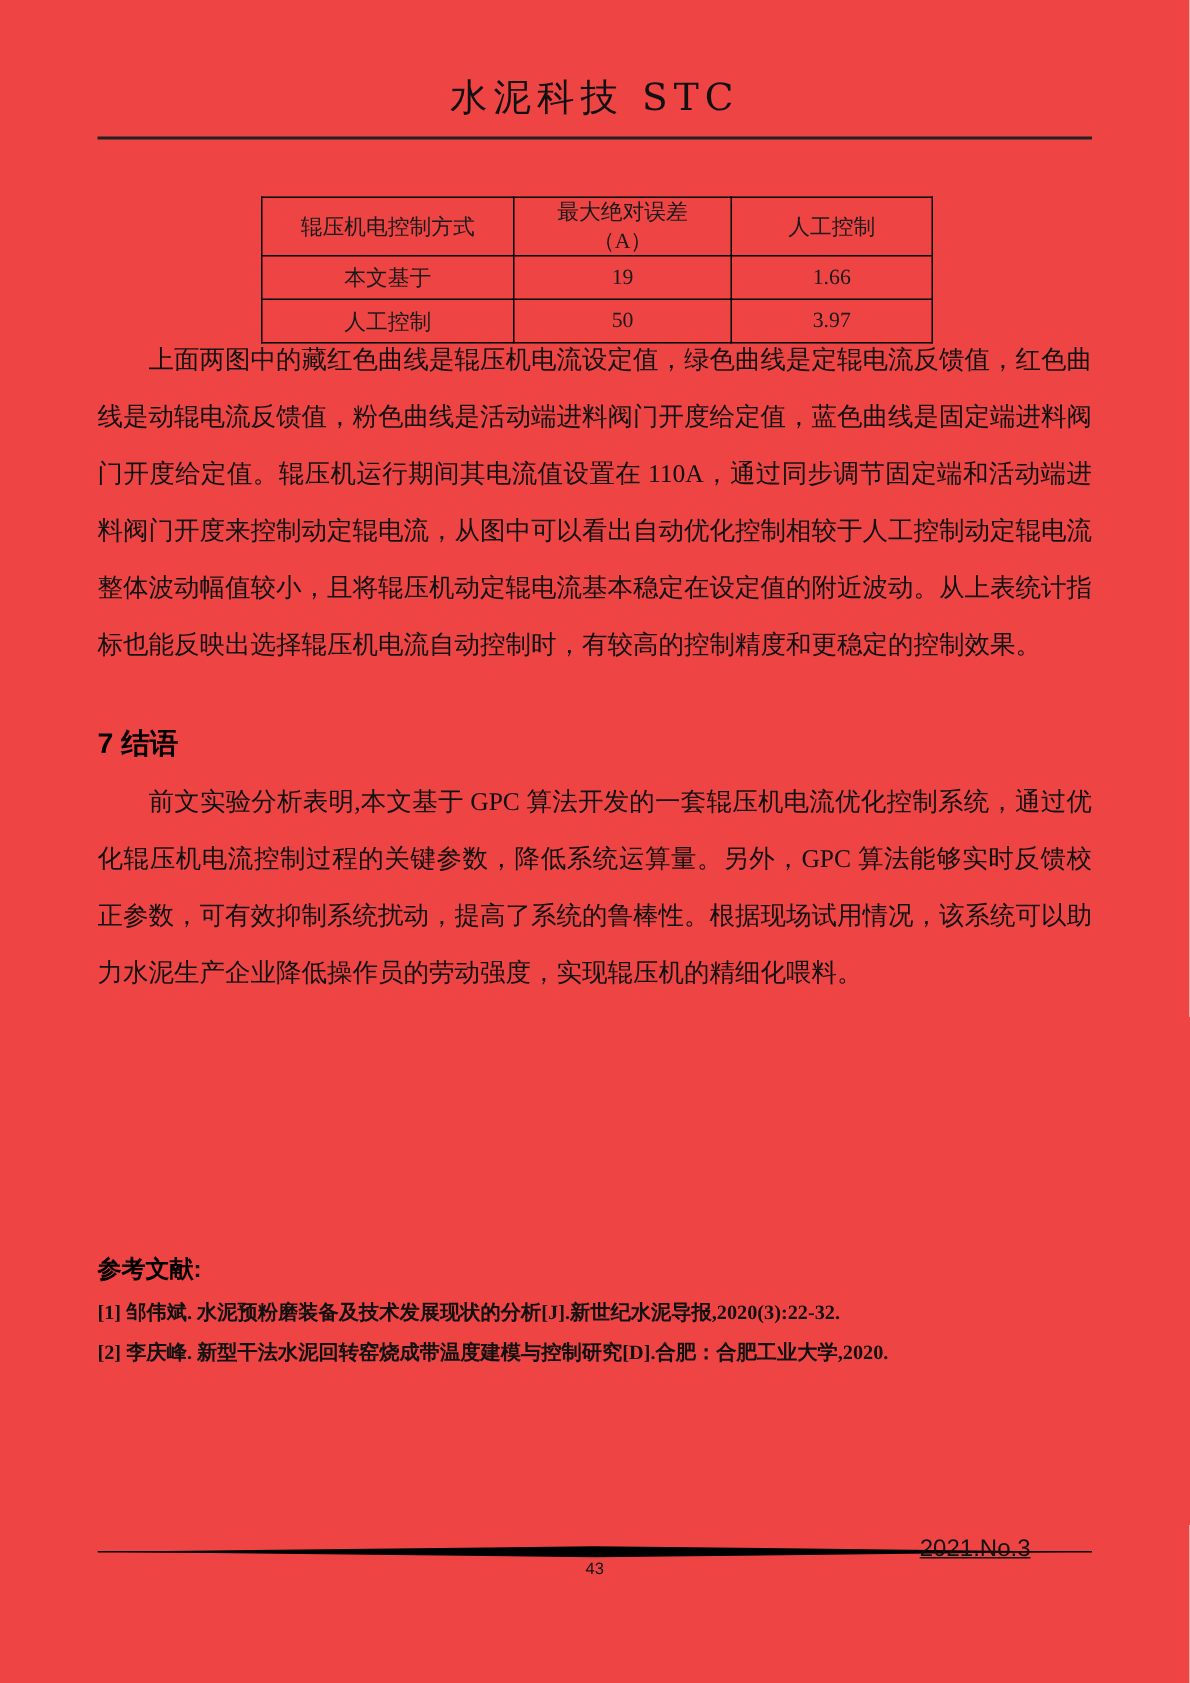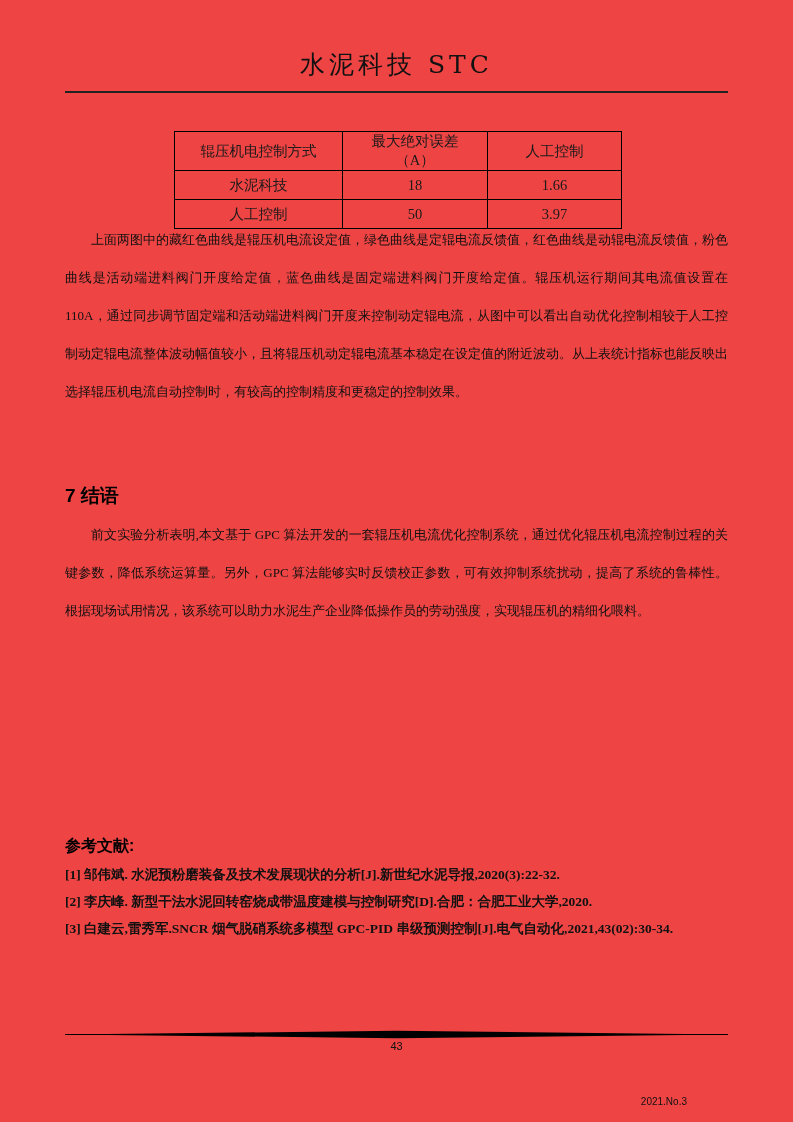--- a/index.html
+++ b/index.html
@@ -52,21 +52,21 @@
     font-weight: normal;
     padding: 0 18px;
     margin-left: 18px;
   }
   .col1 { width: 168px; }
   .col2 { width: 145px; }
   .col3 { width: 134px; }
   .para {
     position: absolute;
     left: 65px; width: 663px;
-    font-size: 13px;
+    font-size: 17px;
     line-height: 38px;
     text-align: justify;
     text-indent: 2em;
     color: #111;
   }
   #para1 { top: 221px; }
   #para2 { top: 516px; }
   .section-heading {
     position: absolute;
     top: 483px; left: 65px;
@@ -99,24 +99,25 @@
   .footer-page-number {
     position: absolute;
     top: 1040px; left: 0; width: 100%;
     text-align: center;
     font-family: "Liberation Sans", "DejaVu Sans", sans-serif;
     font-size: 11px;
     color: #111;
   }
   .footer-issue {
     position: absolute;
-    top: 1096px; right: 106px;
+    top: 1024px; right: 106px;
     font-family: "Liberation Sans", "DejaVu Sans", sans-serif;
-    font-size: 10px;
+    font-size: 16px;
     color: #111;
+    text-decoration: underline;
   }
 </style>
 </head>
 <body>
 
 <div class="page">
 
   <div class="journal-title">水泥科技 STC</div>
 
   <div class="header-rule"></div>
@@ -128,22 +129,22 @@
         <col class="col2">
         <col class="col3">
     </colgroup>
     <tbody>
         <tr>
       <th>辊压机电控制方式</th>
       <th>最大绝对误差（A）</th>
       <th>人工控制</th>
     </tr>
     <tr>
-      <td>水泥科技</td>
-      <td>18</td>
+      <td>本文基于</td>
+      <td>19</td>
       <td>1.66</td>
     </tr>
     <tr>
       <td>人工控制</td>
       <td>50</td>
       <td>3.97</td>
     </tr>
   </tbody>
     </table>
 
@@ -151,21 +152,20 @@
 
   <h2 class="section-heading">7 结语</h2>
 
   <p id="para2" class="para">前文实验分析表明,本文基于 GPC 算法开发的一套辊压机电流优化控制系统，通过优化辊压机电流控制过程的关键参数，降低系统运算量。另外，GPC 算法能够实时反馈校正参数，可有效抑制系统扰动，提高了系统的鲁棒性。根据现场试用情况，该系统可以助力水泥生产企业降低操作员的劳动强度，实现辊压机的精细化喂料。</p>
 
   <div class="ref-heading">参考文献:</div>
 
   <div class="ref-list">
     <div class="ref-item">[1] 邹伟斌. 水泥预粉磨装备及技术发展现状的分析[J].新世纪水泥导报,2020(3):22-32.</div>
     <div class="ref-item">[2] 李庆峰. 新型干法水泥回转窑烧成带温度建模与控制研究[D].合肥：合肥工业大学,2020.</div>
-    <div class="ref-item">[3] 白建云,雷秀军.SNCR 烟气脱硝系统多模型 GPC-PID 串级预测控制[J].电气自动化,2021,43(02):30-34.</div>
   </div>
 
   <svg class="footer-rule" viewBox="0 0 663 9" preserveAspectRatio="none">
     <polygon points="0,4.5 331,0.8 663,4.5 331,8.2" fill="#000"></polygon>
     <rect x="0" y="4" width="663" height="1" fill="#000"></rect>
   </svg>
 
   <div class="footer-page-number">43</div>
 
   <div class="footer-issue">2021.No.3</div>

